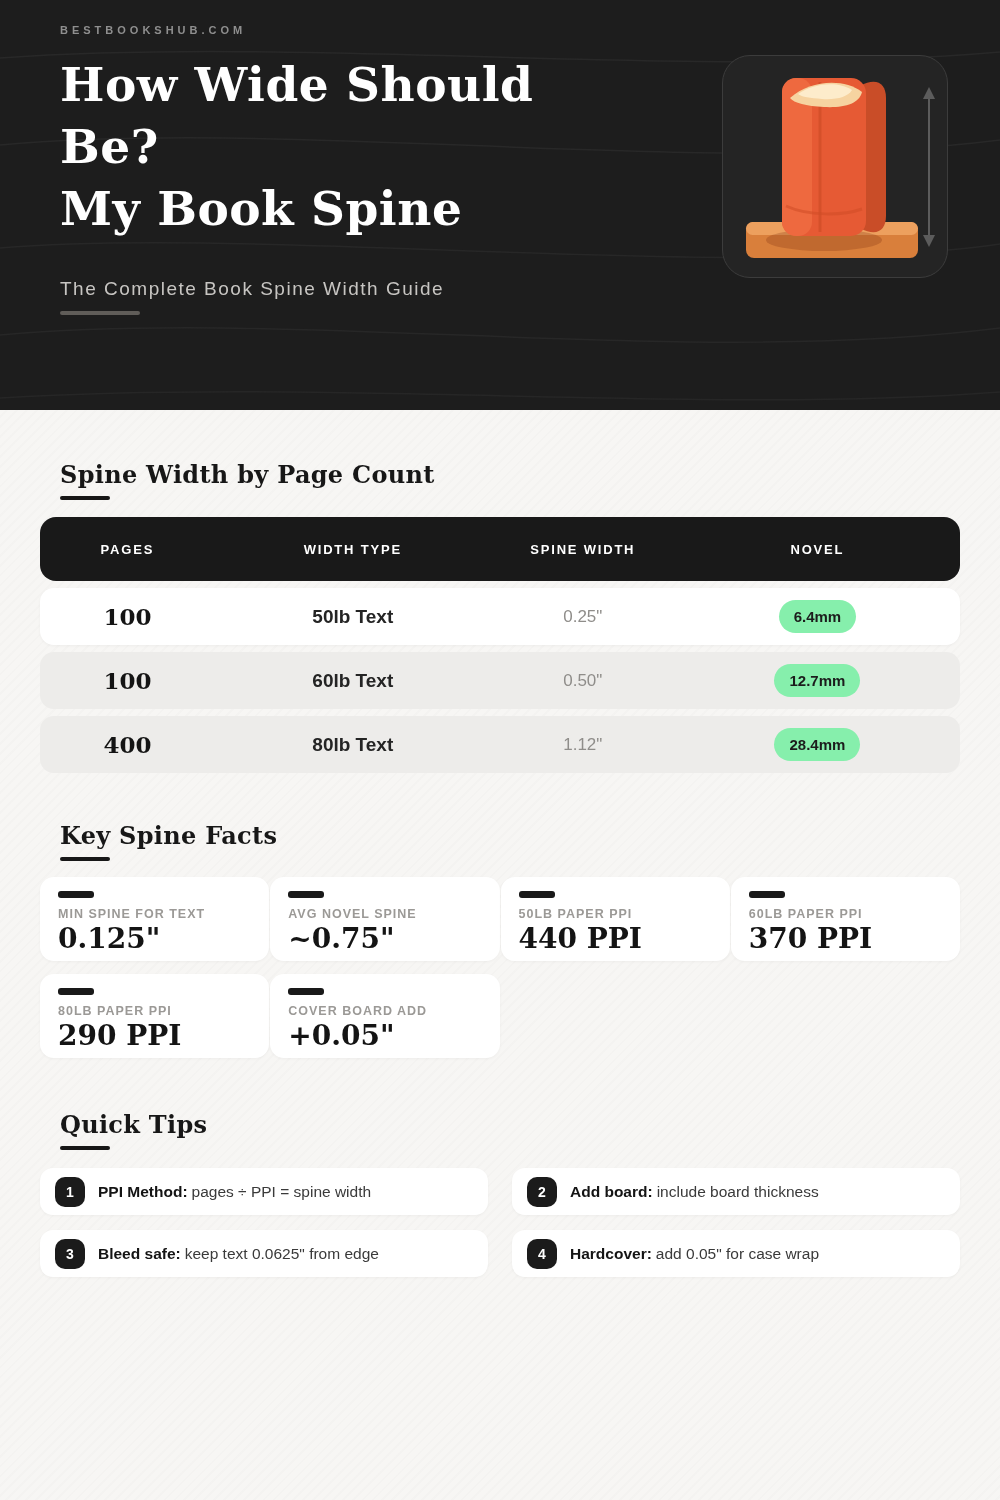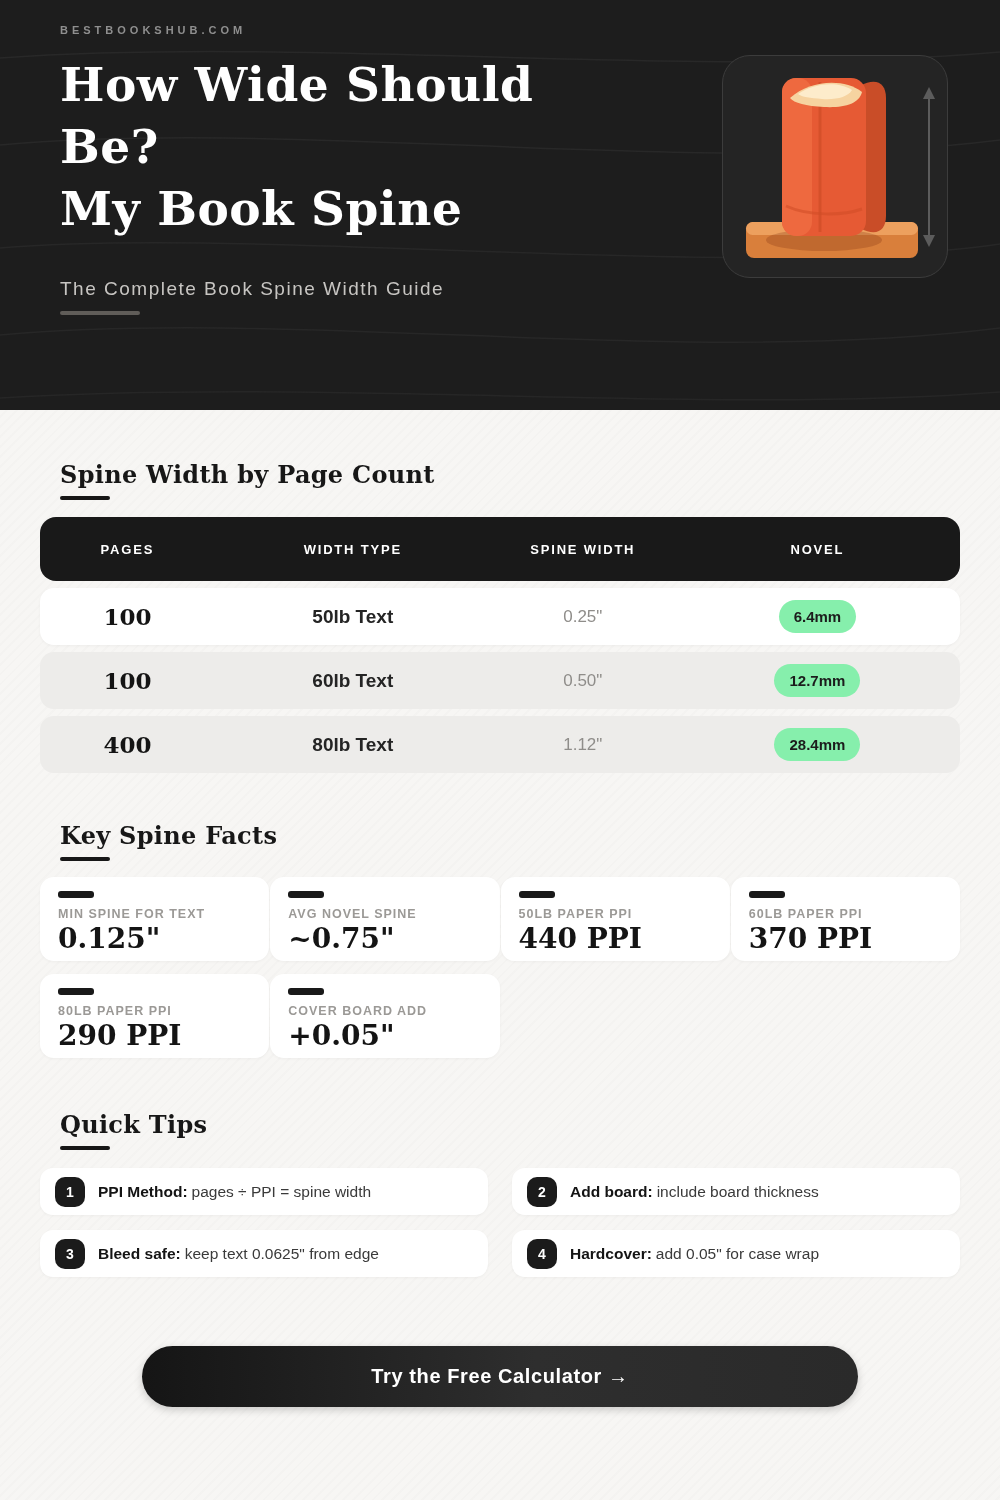--- a/index.html
+++ b/index.html
@@ -245,18 +245,15 @@
           <div class="tip-num">3</div>
           <div class="tip-text"><b>Bleed safe:</b><span>keep text 0.0625" from edge</span></div>
         </div>
         <div class="tip-card">
           <div class="tip-num">4</div>
           <div class="tip-text"><b>Hardcover:</b><span>add 0.05" for case wrap</span></div>
         </div>
       </div>
     </section>
 
-    <div class="cta-wrap">
-      <button class="cta">Try the Free Calculator →</button>
-    </div>
 
   </main>
 </div>
 
 </body></html>

